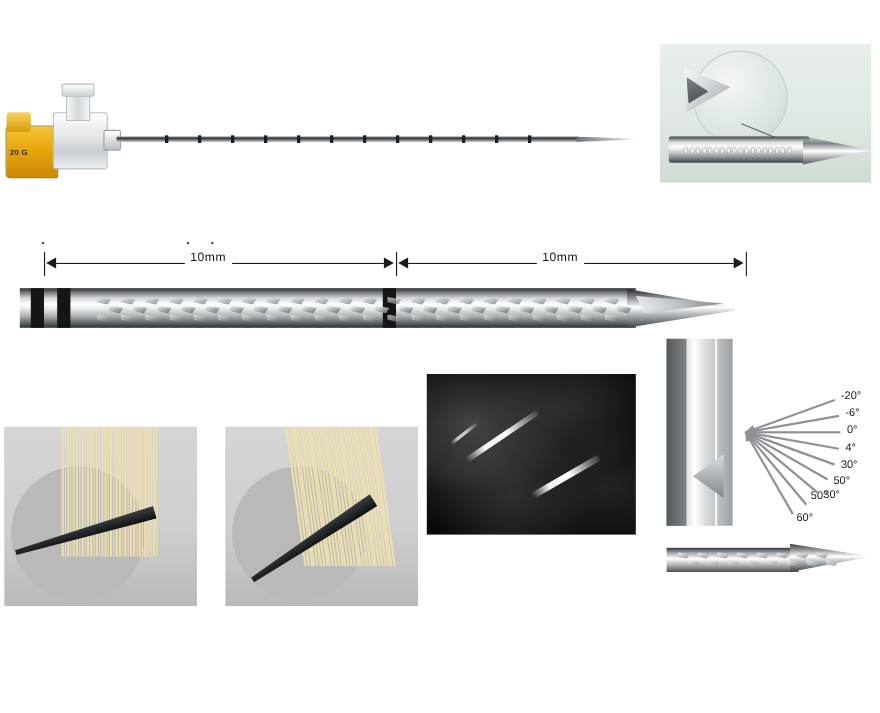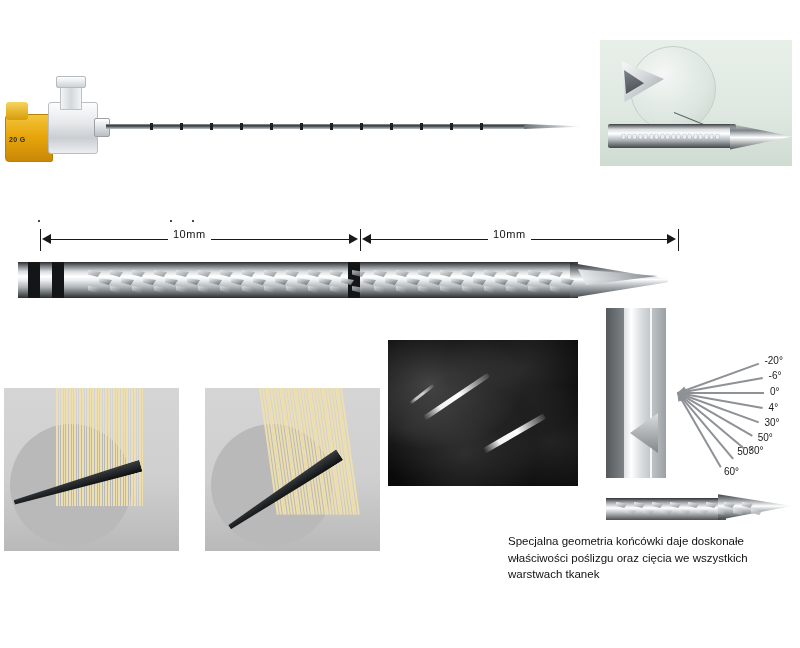--- a/index.html
+++ b/index.html
@@ -813,15 +813,14 @@
         <div class="tb-refl" style="left: 37px; top: 21px; opacity: 0.8;"></div>
         <div class="tb-refl" style="left: 55px; top: 21px; opacity: 0.8;"></div>
         <div class="tb-refl" style="left: 73px; top: 21px; opacity: 0.8;"></div>
         <div class="tb-refl" style="left: 91px; top: 21px; opacity: 0.8;"></div>
         <div class="tb-refl" style="left: 109px; top: 21px; opacity: 0.8;"></div>
         <div class="tb-refl" style="left: 127px; top: 21px; opacity: 0.8;"></div>
         <div class="tb-refl" style="left: 145px; top: 21px; opacity: 0.8;"></div>
       </div>
   </div>
 
-  <div class="text-right">Specjalna geometria końcówki daje doskonałe właściwości poślizgu oraz cięcia we wszystkich warstwach tkanek</div>
 
 </div>
 
 </body></html>

